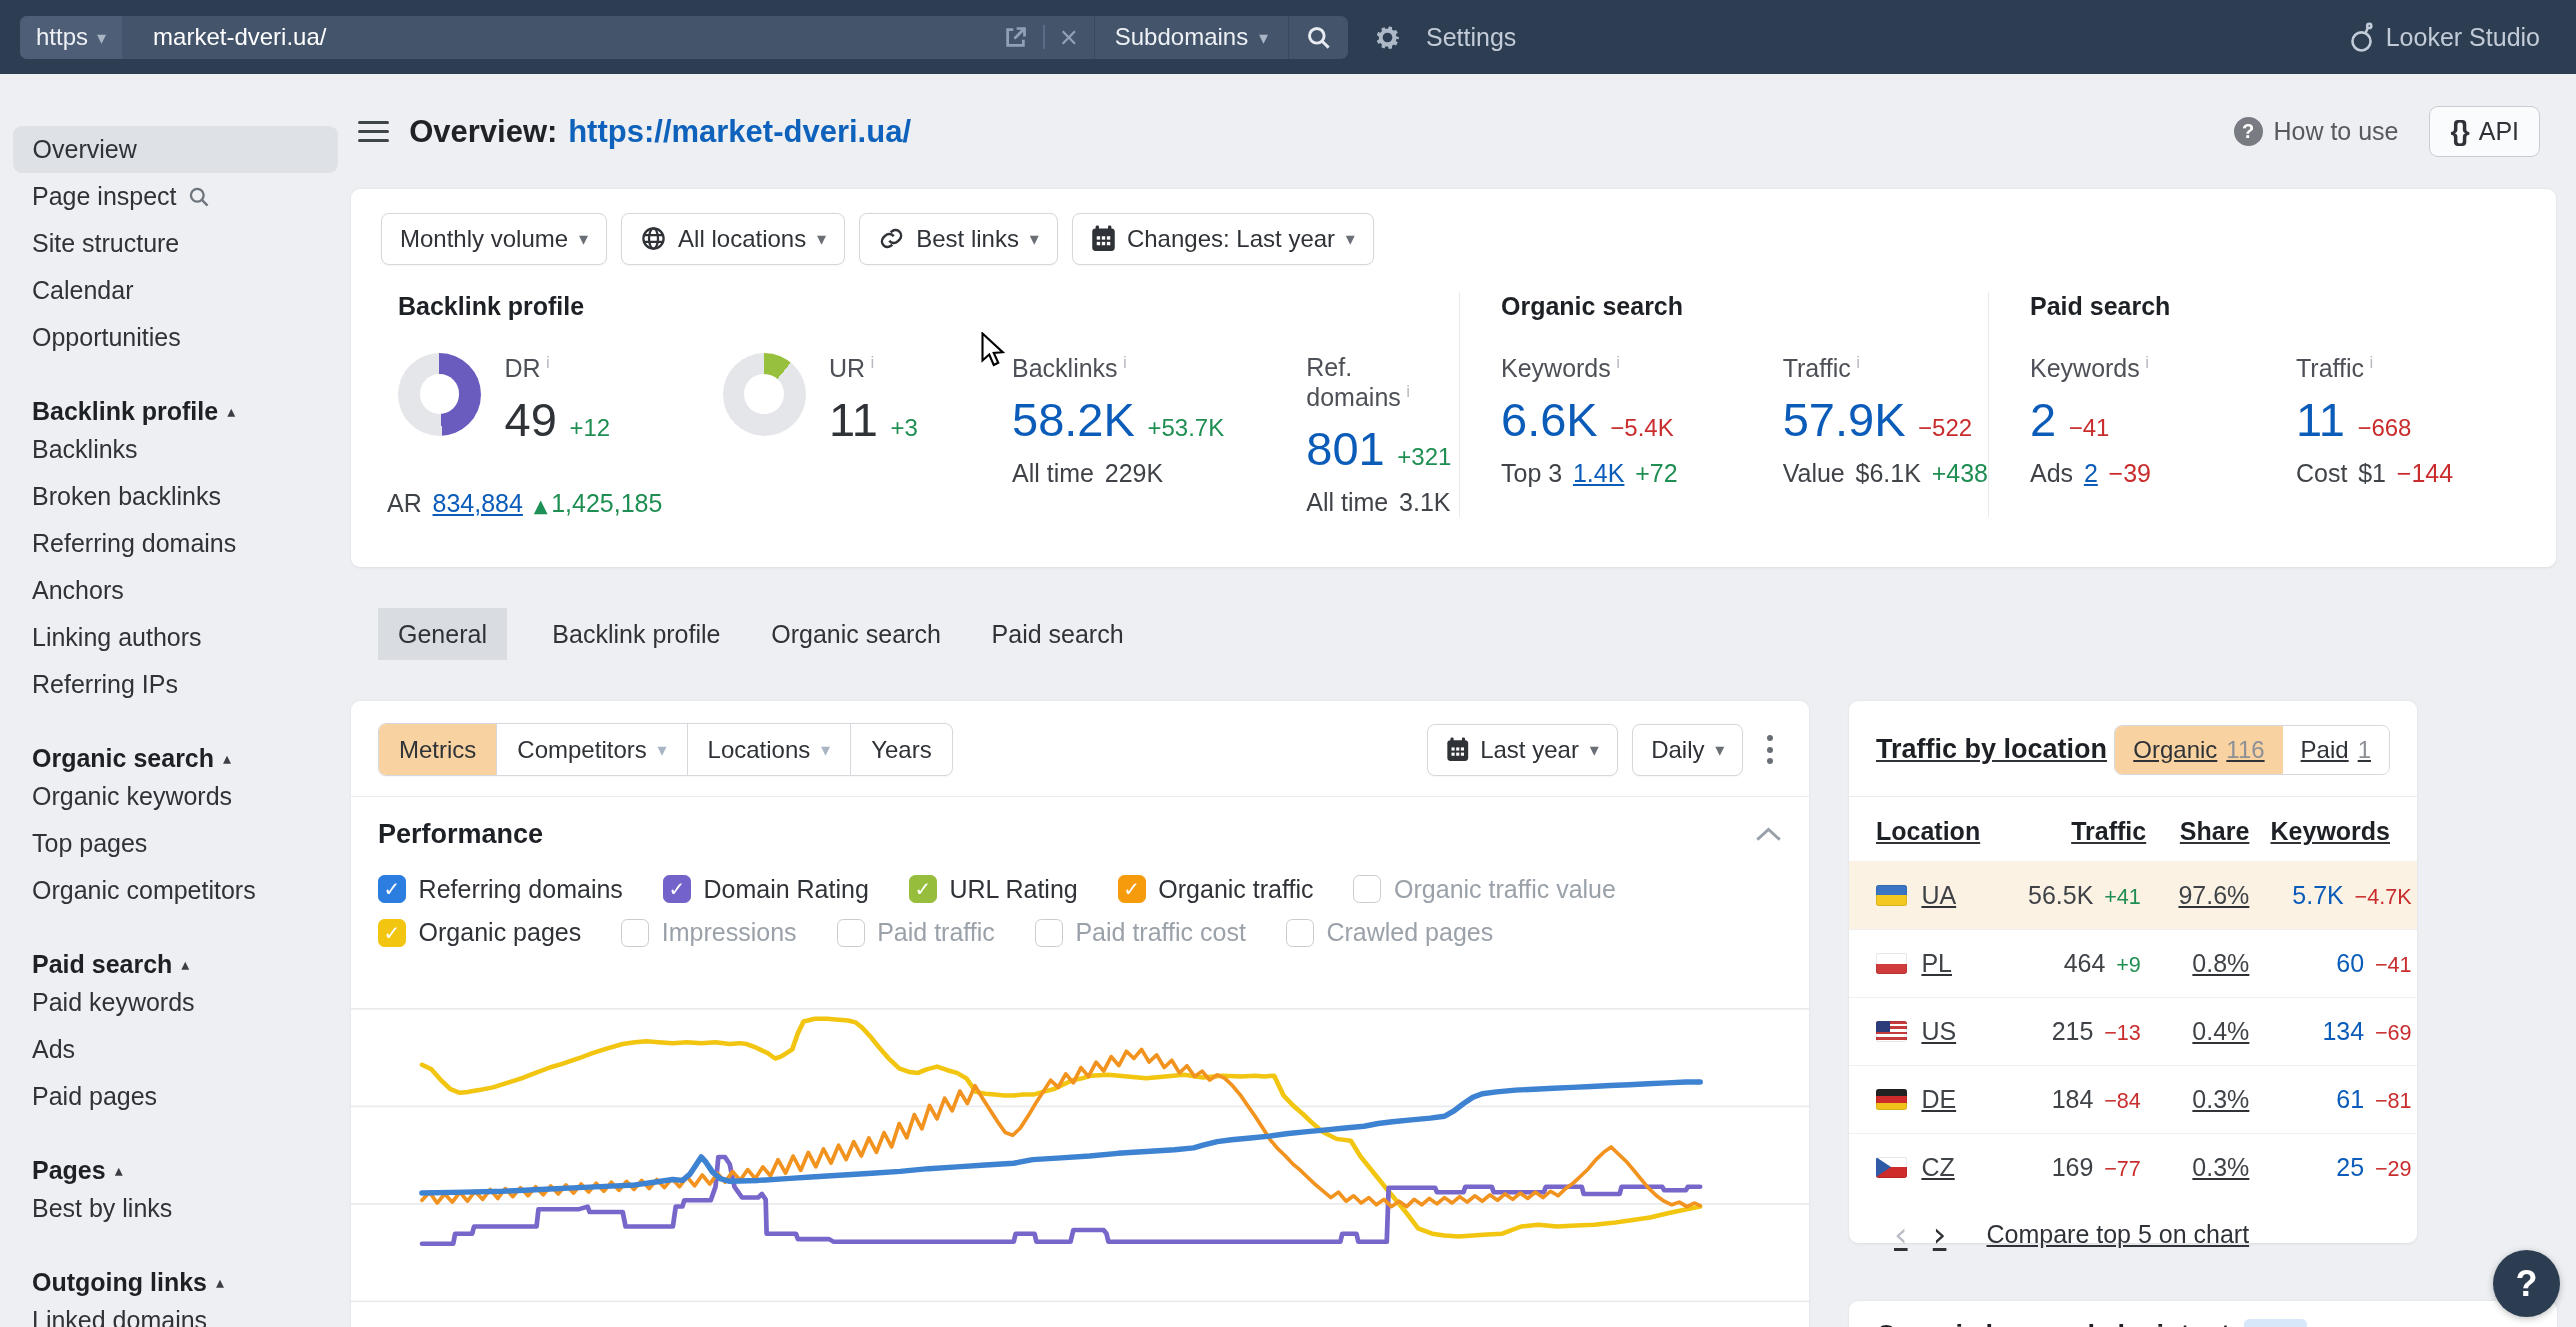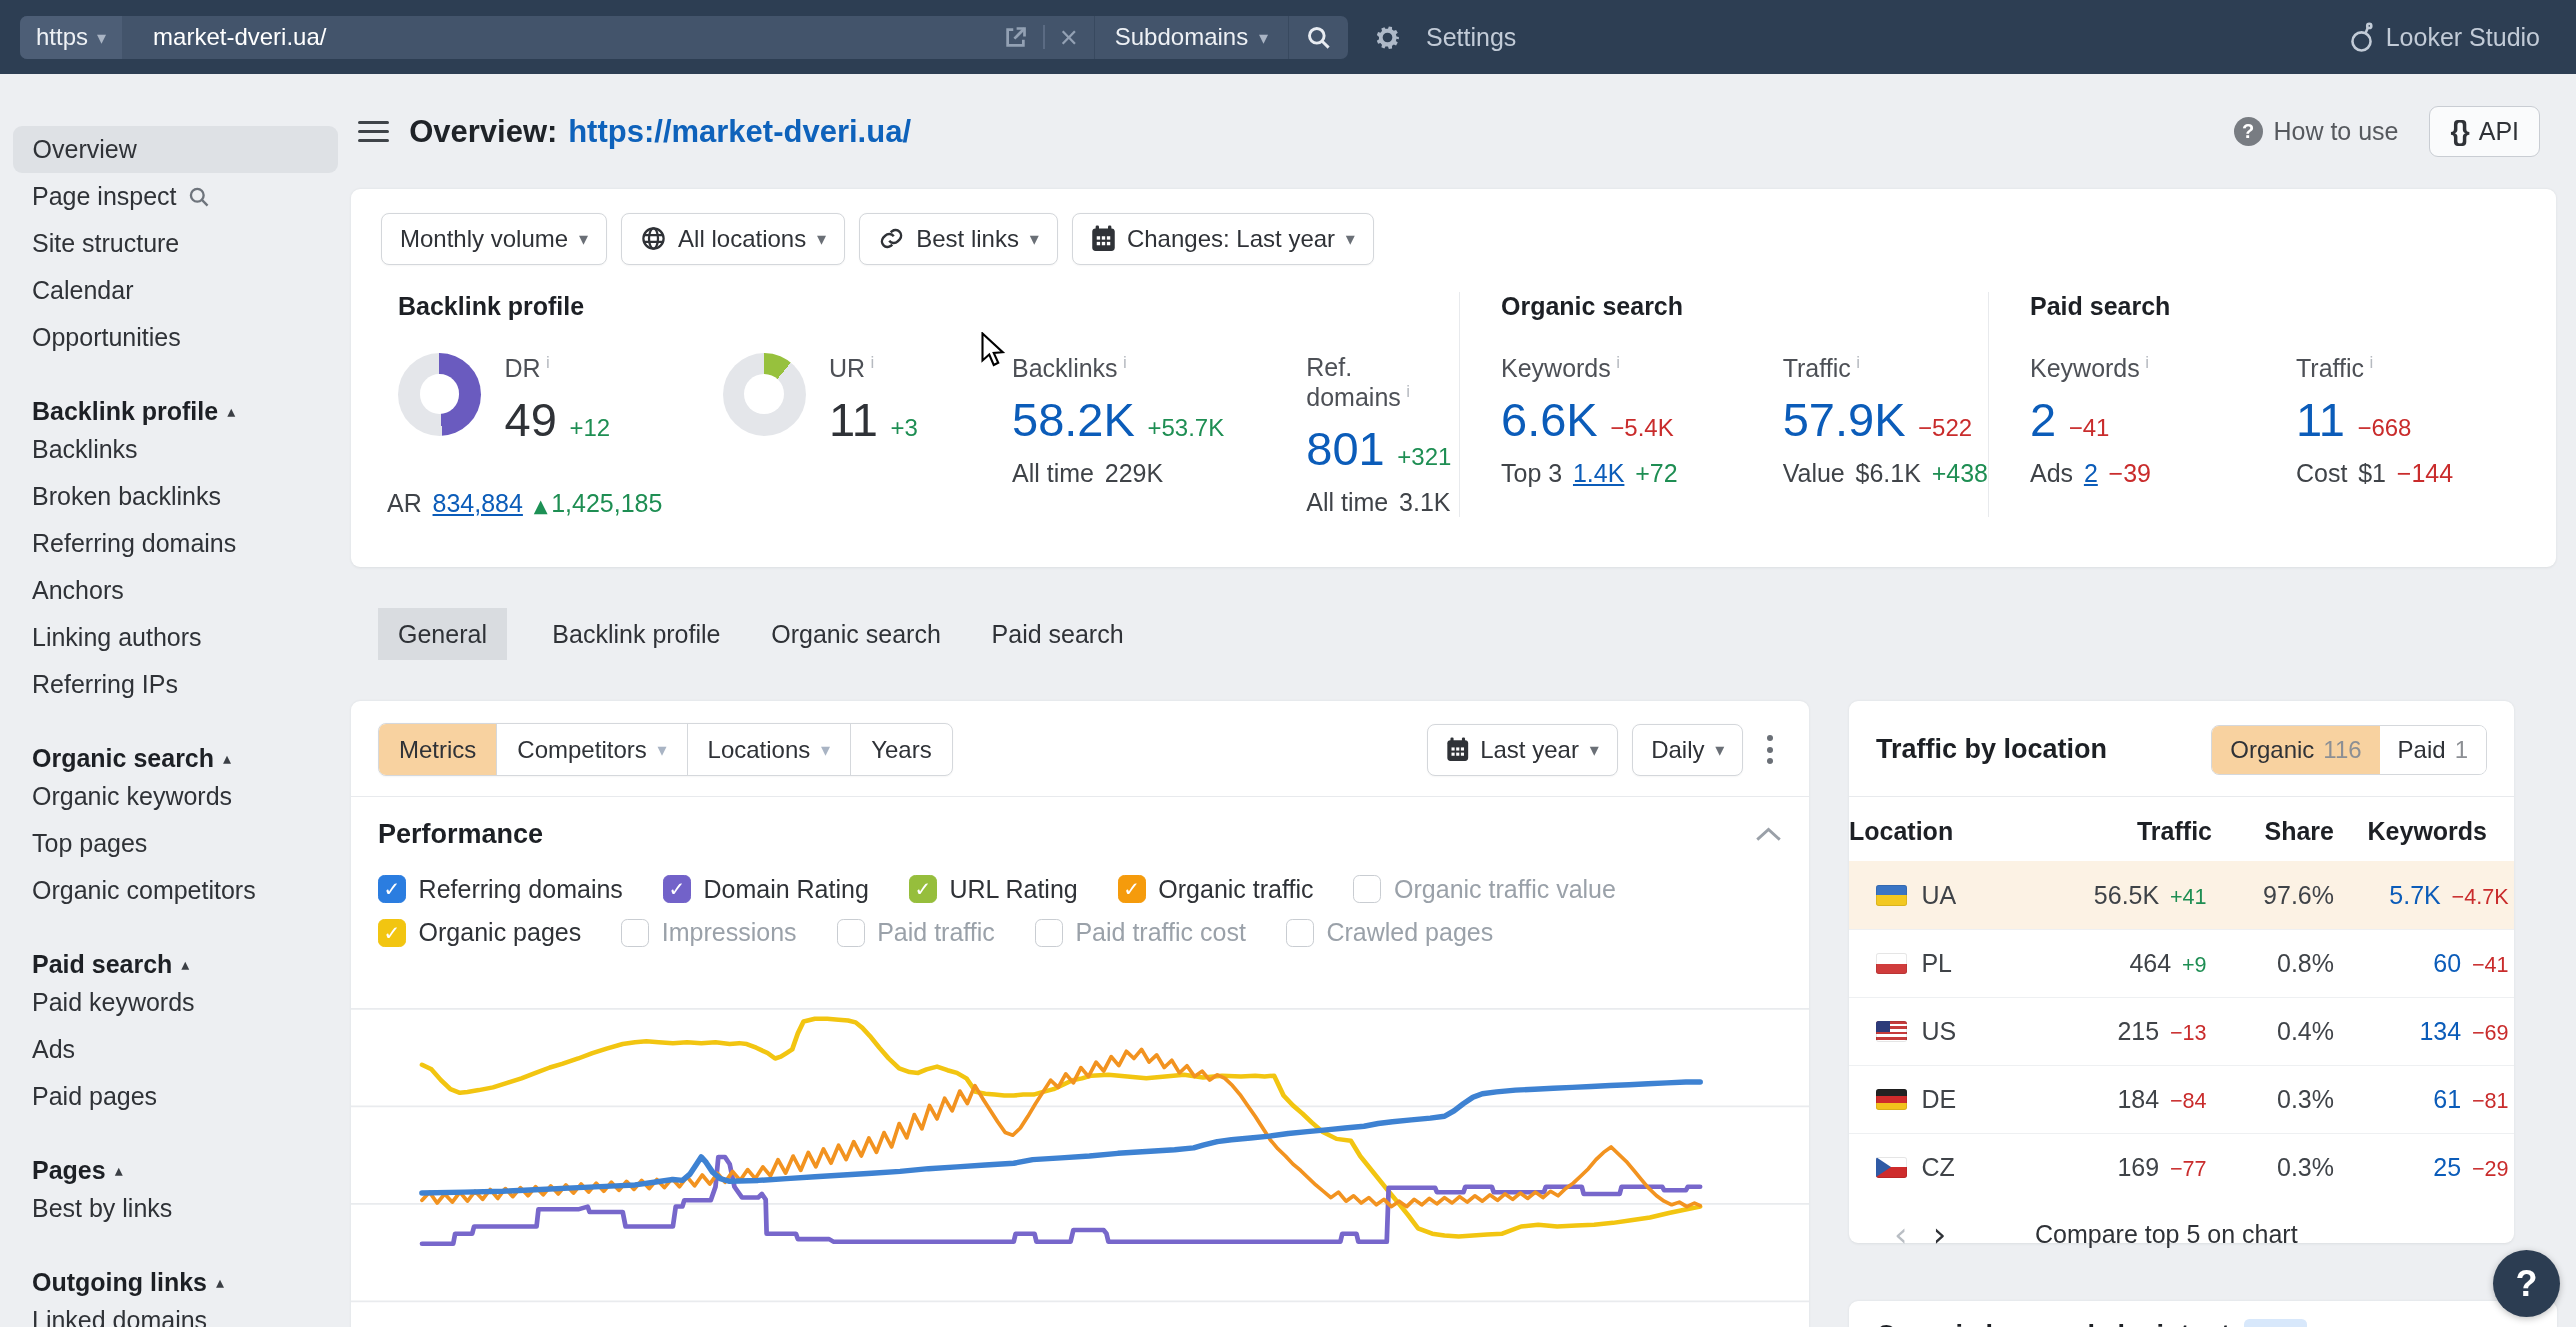--- a/index.html
+++ b/index.html
@@ -66,21 +66,21 @@
   .ar-line { position:absolute; left:36px; top:197px; font-size:25px; color:#3f4348; display:flex; gap:10.8px; align-items:baseline; }
   .tri-up { color:#1d9155; font-size:18px; font-family:"DejaVu Sans",sans-serif; }
 
   .tabs { display:flex; align-items:center; margin:41px 0 0 27px; gap:40px; }
   .tab { font-size:25px; color:#2f3237; cursor:pointer; padding:11.7px 5.4px; }
   .tab.active { background:#d9dce0; border-radius:0; padding:11.7px 20px; }
 
   .cols { display:flex; margin-top:41px; gap:40px; }
   .card { background:#fff; border-radius:9px; box-shadow:0 0.9px 2.7px rgba(31,35,40,.08); }
   .card-left { width:1458px; height:685px; padding:21.6px 27px 0; overflow:hidden; }
-  .card-right { width:665px; height:542px; padding:23.5px 27px 0; }
+  .card-right { width:568px; height:542px; padding:23.5px 27px 0;text-decoration:underline; }
 
   .ctrl-row { display:flex; align-items:center; }
   .segctl { display:inline-flex; border:1.8px solid #d5d8dc; border-radius:8px; overflow:hidden; background:#fff; box-shadow:0 0.9px 1.8px rgba(0,0,0,.04); }
   .segctl .seg { padding:11.7px 20px; font-size:24px; color:#2f3237; border-right:1.8px solid #d5d8dc; display:flex; align-items:center; gap:10.8px; cursor:pointer; }
   .segctl .seg:last-child { border-right:none; }
   .segctl .seg.sel { background:#f8d2a0; }
   .ctrl-right { margin-left:auto; display:flex; align-items:center; gap:14.4px; }
   .dots { display:flex; flex-direction:column; gap:5.4px; padding:5.4px 9px; cursor:pointer; }
   .dots i { width:6.3px; height:6.3px; border-radius:50%; background:#6a6f76; }
   .ctrl-divider { border-bottom:1.8px solid #e8eaed; margin:20px -27px 0; }
@@ -103,21 +103,21 @@
   
   .tl-hdr { display:flex; align-items:center; }
   .tl-title { font-size:27px; font-weight:bold; color:#1d2025; }
   .toggle { margin-left:auto; display:inline-flex; border:1.8px solid #d5d8dc; border-radius:8px; overflow:hidden; }
   .toggle .tseg { padding:10px 18px; font-size:24px; color:#2f3237; display:flex; gap:9px; cursor:pointer; background:#fff; }
   .toggle .tseg.sel { background:#f8d2a0; }
   .toggle .cnt { color:#8c8f94; }
   .tl-divider { border-bottom:1.8px solid #e8eaed; margin:21.6px -27px 0; }
   table.loc { width:calc(100% + 54px); margin:0 -27px; border-collapse:collapse; }
   table.loc th { font-size:25px; font-weight:bold; color:#1d2025; text-align:right; padding:20px 0 14.4px; }
-  table.loc th.l { text-align:left; }
+  table.loc th.l { text-align:left; padding-left:27px; }
   table.loc td { font-size:25px; color:#3f4348; text-align:right; padding:0; height:68px; border-top:1.8px solid #eef0f2; }
   table.loc td.l { text-align:left; padding-left:27px; }
   table.loc tr.hl td { background:#fcf2e4; border-top-color:#fcf2e4; }
   .cellflex { display:flex; align-items:center; gap:14.4px; }
   .dcell { display:inline-flex; gap:10.8px; align-items:baseline; padding-right:5.4px; }
   .dsmall { font-size:21.6px; }
   .kwv { color:#0b5cb9; }
   td.kwcol { padding-right:27px; }
   .flag { width:31px; height:21.6px; border-radius:2.7px; box-shadow:inset 0 0 0 0.9px rgba(0,0,0,.10); flex:none; position:relative; overflow:hidden; }
   .flag-ua { background:linear-gradient(#3a75c4 50%,#f2c821 50%); }

